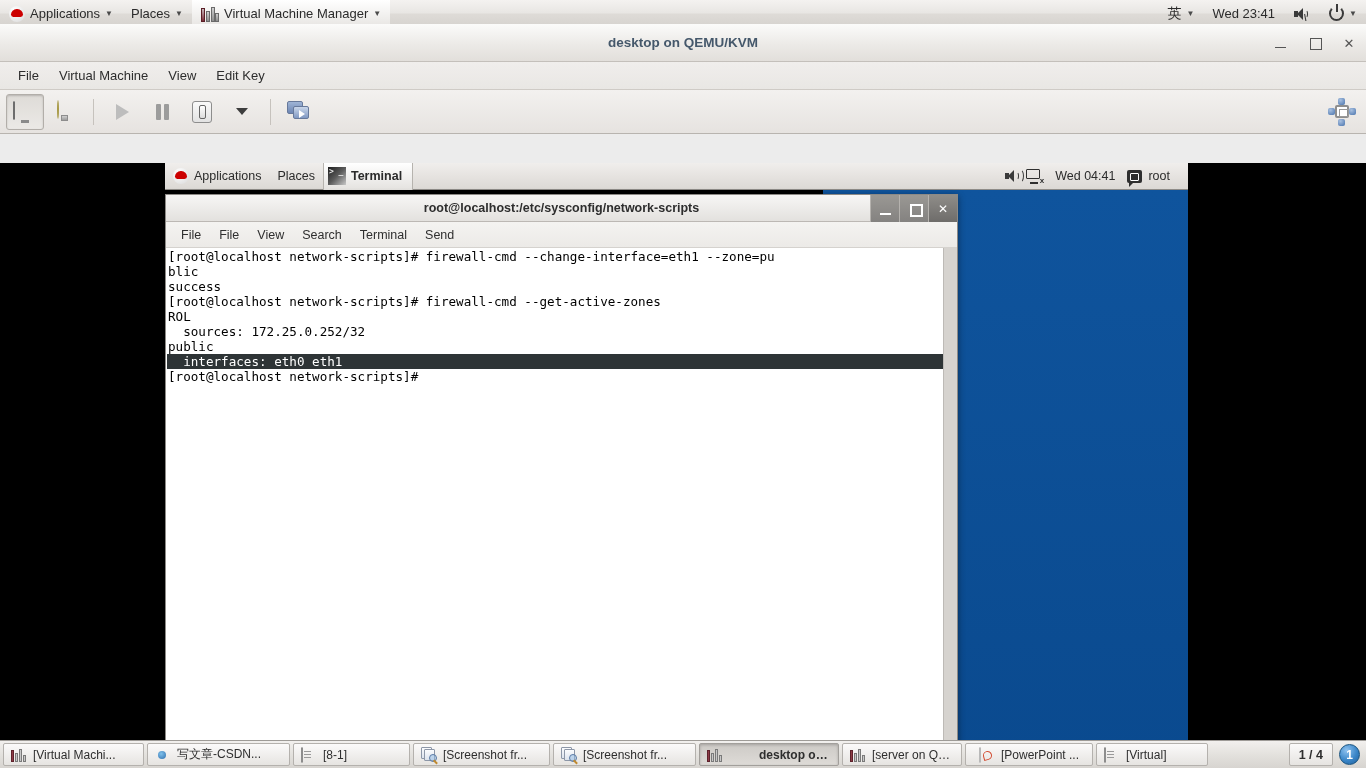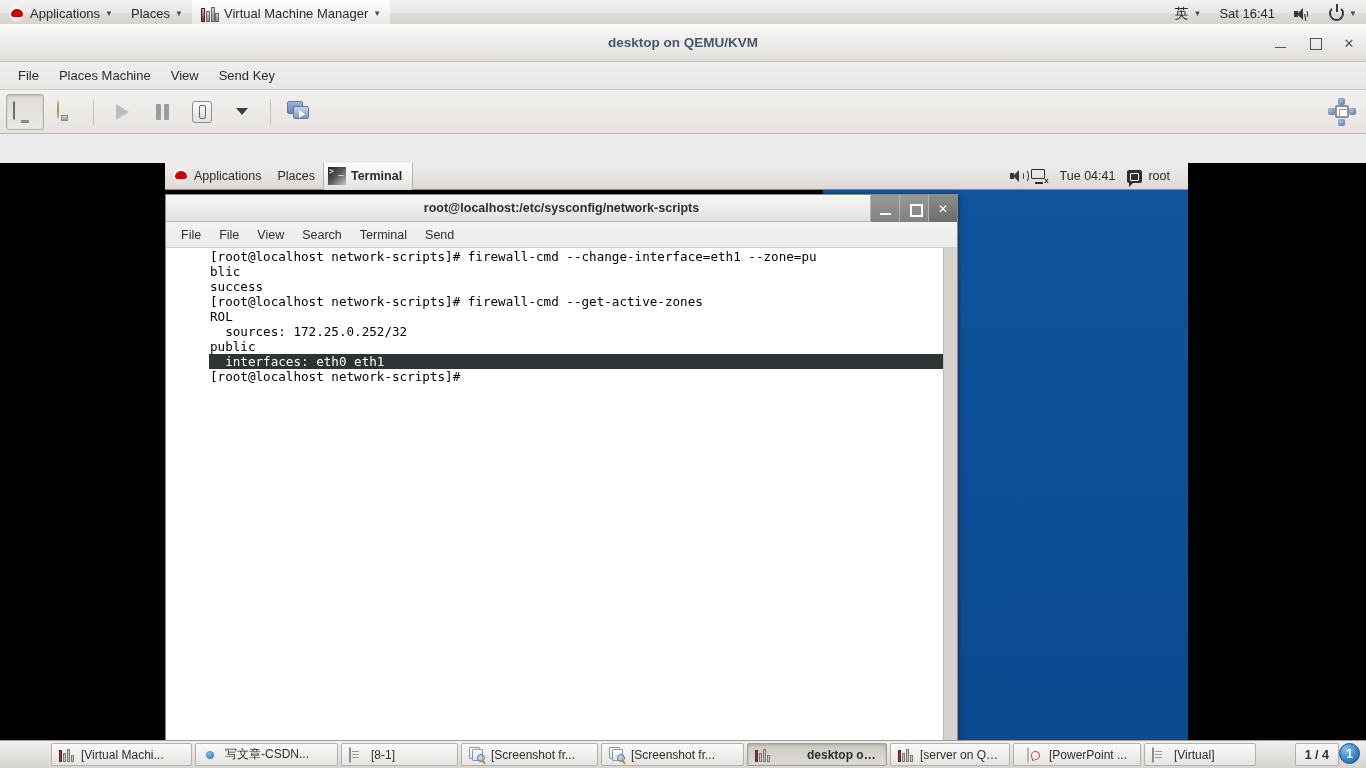--- a/index.html
+++ b/index.html
@@ -250,21 +250,20 @@
     position: absolute; left:0; top: 53px; right: 0; bottom: 0;
     background: #ffffff; display: flex;
   }
   #term-text {
     flex: 1 1 auto; overflow: hidden;
     font-family: "DejaVu Sans Mono", "Liberation Mono", monospace;
     font-size: 12.6px; line-height: 15px;
     color: #000; padding: 1px 0 0 1px;
     white-space: pre;
     letter-spacing: 0px;
-    margin-left: 42px;
   }
   #term-text .line { height: 15px; padding-left: 1px; }
   #term-text .sel { background: #2e3436; color: #ffffff; }
   #term-scroll {
     flex: 0 0 14px; background: #d6d3cf; border-left: 1px solid #bdbab6;
     position: relative;
   }
   #term-scroll .thumb {
     position:absolute; left: 2px; bottom: 2px; width: 10px; height: 11px;
     background: #b9b6b2; border-radius: 5px;
@@ -323,21 +322,21 @@
   .ico-shot .hnd{position:absolute;right:-1px;bottom:-1px;width:5px;height:1.8px;background:#c08a30;transform:rotate(45deg);}
 
   .ico-ppt {
     width:13px;height:15px;border:1.3px solid #b9b9b9;border-radius:1px;
     background: linear-gradient(to bottom,#ffffff,#f0efed); position:relative;
   }
   .ico-ppt::after{content:"";position:absolute;left:3px;top:3px;width:7px;height:7px;
     border:1.6px solid #d2492f; border-radius:50% 50% 50% 0; transform: rotate(-15deg);}
 
   #page-indicator {
-    margin-left: auto; display:flex; align-items:flex-start; padding-right: 3px;
+    margin-left: auto; display:flex; align-items:center; gap: 6px; padding-right: 3px;
   }
   #page-count {
     height:23px; display:flex; align-items:center; padding: 0 9px;
     font-size: 12.5px; font-weight: bold; color:#2e2e2e;
     border: 1px solid #b4b1ad; border-radius:2px;
     background: linear-gradient(to bottom,#fbfafa,#e6e4e1);
   }
   #ws-badge {
     width: 21px; height: 21px; border-radius: 50%;
     background: radial-gradient(circle at 35% 28%, #8fc2ef 0%, #3a86c8 55%, #1f5d9a 100%);
@@ -369,21 +368,21 @@
     <span>Virtual Machine Manager</span>
     <span class="caret">▼</span>
   </div>
 
   <div class="right-zone">
     <div class="hp-item">
       <span class="ime-label">英</span>
       <span class="caret">▼</span>
     </div>
     <div class="hp-item">
-      <span>Sat 16:41</span>
+      <span>Wed 23:41</span>
     </div>
     <div class="hp-item">
       <span class="spk">
         <span class="body"></span>
           <span class="cone"></span>
         <span class="wave w1"></span>
           <span class="xmark">\</span>
       </span>
     </div>
     <div class="hp-item">
@@ -399,23 +398,23 @@
     <span id="vmm-title">desktop on QEMU/KVM</span>
     <span class="win-btns">
       <span class="win-btn wb-min"></span>
       <span class="win-btn wb-max"></span>
       <span class="win-btn">✕</span>
     </span>
   </div>
 
   <div id="vmm-menubar">
     <span class="menu-item">File</span>
-    <span class="menu-item">Places Machine</span>
+    <span class="menu-item">Virtual Machine</span>
     <span class="menu-item">View</span>
-    <span class="menu-item">Send Key</span>
+    <span class="menu-item">Edit Key</span>
   </div>
 
   <div id="vmm-toolbar">
     <div class="tb-btn pressed">
       <span class="ico-monitor"><span class="scr"></span><span class="stand"></span></span>
     </div>
     <div class="tb-btn">
       <span class="ico-bulb"><span class="glass"></span><span class="base"></span></span>
     </div>
     <span class="tb-sep"></span>
@@ -475,21 +474,21 @@
               <span class="cone"></span>
             <span class="wave w1"></span>
               <span class="wave w2"></span>
           </span>
           <span class="net-ico">
             <span class="m"></span>
               <span class="s"></span>
               <span class="x">x</span>
           </span>
           <span class="gp-item">
-            <span>Tue 04:41</span>
+            <span>Wed 04:41</span>
           </span>
           <span class="usr-ico"></span>
           <span class="gp-item" style="padding-left:2px">
             <span>root</span>
           </span>
         </div>
       </div>
 
       <div id="term-window">
         <div id="term-titlebar">
@@ -516,21 +515,21 @@
             <span class="thumb"></span>
           </div>
         </div>
       </div>
 
     </div>
   </div>
 </div>
 
 <div id="taskbar">
-    <div class="task" style="width: 141px; margin-left: 48px;">
+    <div class="task" style="width: 141px;">
       <span class="tk-ico ico-vmm">
         <i></i>
         <i></i>
         <i></i>
         <i></i>
       </span>
       <span class="lbl">[Virtual Machi...</span>
     </div>
     <div class="task" style="width: 143px;">
       <span class="tk-ico"><span class="ico-firefox"></span></span>

